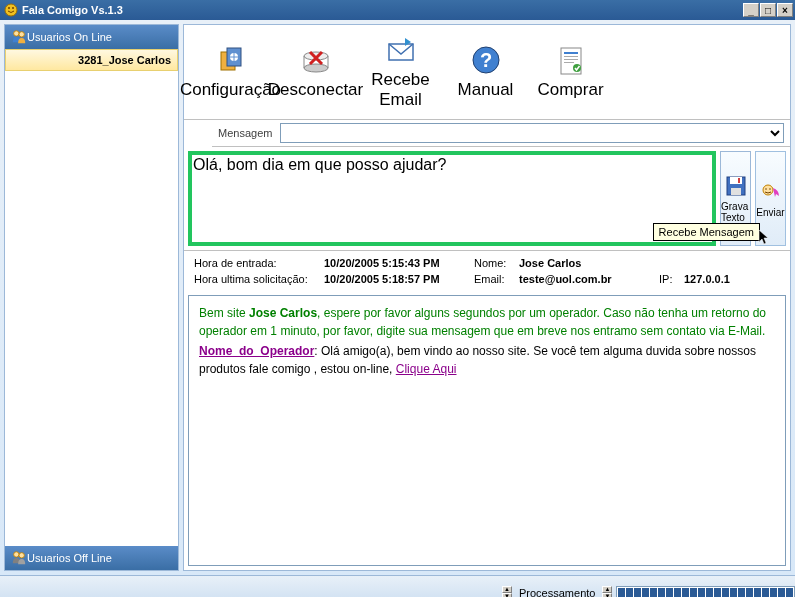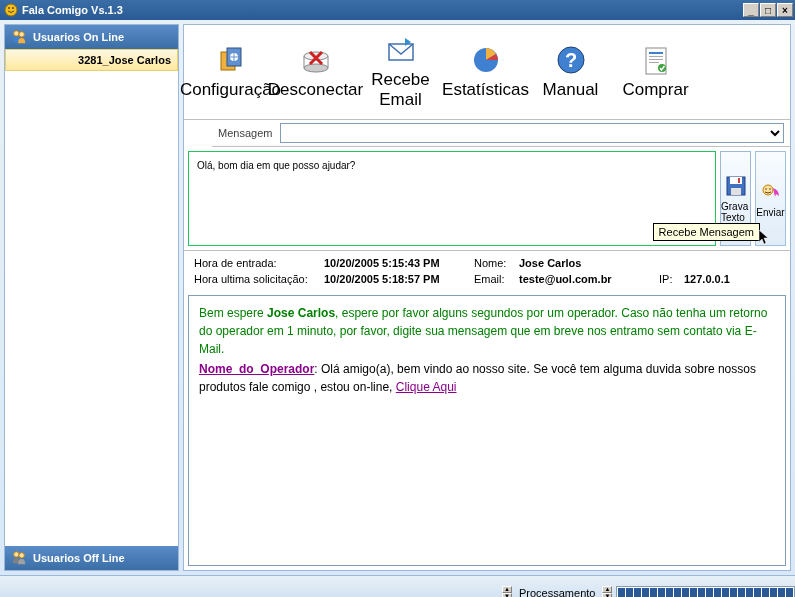--- a/index.html
+++ b/index.html
@@ -4,35 +4,35 @@
 <style>
 * { box-sizing: border-box; margin: 0; padding: 0; }
 body { font-family: Tahoma, Arial, sans-serif; font-size: 11px; background: #fff; width: 795px; height: 597px; overflow: hidden; }
 .titlebar { background: linear-gradient(to bottom, #3a6ea5 0%, #2a5a95 100%); color: #fff; height: 20px; display: flex; align-items: center; padding: 0 2px 0 4px; font-weight: bold; }
 .titlebar-icon { margin-right: 4px; font-size: 12px; }
 .titlebar-title { flex: 1; }
 .win-btns { display: flex; gap: 1px; }
 .win-btn { width: 16px; height: 14px; background: #d4d0c8; border: 1px solid #808080; border-top-color: #fff; border-left-color: #fff; font-size: 10px; font-family: Arial; display: flex; align-items: center; justify-content: center; color: #000; font-weight: bold; cursor: pointer; }
 .main { display: flex; height: 555px; background: linear-gradient(to bottom, #e8f0f8 0%, #d8e8f8 100%); }
 .sidebar { width: 175px; display: flex; flex-direction: column; border: 1px solid #9cb8d8; margin: 4px 0 4px 4px; background: #fff; }
-.panel-header { background: linear-gradient(to bottom, #5a8cc8 0%, #3a6ea5 100%); color: #fff; font-weight: bold; padding: 4px 6px; display: flex; align-items: center; gap: 6px; height: 24px; }
+.panel-header { background: linear-gradient(to bottom, #5a8cc8 0%, #3a6ea5 100%); color: #fff; font-weight: normal; padding: 4px 6px; display: flex; align-items: center; height: 24px; }
 .panel-header-icon { width: 16px; height: 16px; display: inline-flex; align-items: center; justify-content: center; }
 .user-list { flex: 1; background: #fff; overflow-y: auto; text-align: right; }
 .user-item { padding: 4px 6px; font-weight: bold; cursor: pointer; }
 .user-item.selected { background: linear-gradient(to bottom, #fff8e0 0%, #ffe8a0 100%); border: 1px solid #e8d070; }
 .content { flex: 1; display: flex; flex-direction: column; margin: 4px; border: 1px solid #9cb8d8; background: #fff; }
 .toolbar { display: flex; padding: 4px; gap: 0; border-bottom: 1px solid #c0c0c0; }
 .toolbar-btn { width: 85px; display: flex; flex-direction: column; align-items: center; justify-content: center; padding: 4px 2px; cursor: pointer; gap: 4px; border: 1px solid transparent; }
 .toolbar-icon { width: 32px; height: 32px; display: flex; align-items: center; justify-content: center; }
 .toolbar-label { font-size: 17px; color: #000; text-align: center; }
 .msg-row { display: flex; align-items: center; padding: 3px 6px; gap: 8px; border-bottom: 1px solid #c0c0c0; margin-left: 28px; }
 .msg-label { color: #404040; }
 .msg-select { flex: 1; height: 20px; border: 1px solid #7f9db9; background: #fff; font-family: inherit; font-size: 11px; }
 .middle { display: flex; }
-.compose { flex: 1; height: 95px; border: 1px solid #22c55e; margin: 4px; padding: 8px; font-family: inherit; font-size: 10px; resize: none; }
+.compose { flex: 1; height: 95px; border: 4px solid #22c55e; margin: 4px; padding: 1px; font-family: inherit; font-size: 16px; resize: none; }
 .side-btns { width: 70px; display: flex; gap: 4px; padding: 4px 4px 4px 0; position: relative; }
 .side-btn { flex: 1; border: 1px solid #9cb8d8; background: linear-gradient(to bottom, #f8fcff 0%, #e0ecf8 100%); display: flex; flex-direction: column; align-items: center; justify-content: center; gap: 3px; cursor: pointer; font-size: 10px; }
 .side-btn.hi { border: 1px solid #a0c0e0; }
 .side-icon { width: 24px; height: 24px; display: flex; align-items: center; justify-content: center; }
 .tooltip { position: absolute; right: 30px; top: 76px; background: #ffffe1; border: 1px solid #000; padding: 2px 5px; font-size: 11px; white-space: nowrap; z-index: 10; }
 .cursor-arrow { position: absolute; right: 18px; top: 82px; z-index: 11; font-size: 14px; }
 .info-bar { border-top: 1px solid #c0c0c0; padding: 6px 10px; display: grid; grid-template-columns: 130px 150px 45px 140px 25px 70px; row-gap: 4px; font-size: 11px; }
 .info-bar .val { font-weight: bold; }
 .chat-log { flex: 1; border: 1px solid #7f9db9; margin: 4px; padding: 8px 10px; overflow-y: auto; font-size: 12px; line-height: 1.5; }
 .welcome { color: #008000; }
@@ -125,30 +125,20 @@
       </div>
       <div class="toolbar-btn">
         <span class="toolbar-icon">
           <svg width="32" height="32" viewBox="0 0 32 32">
               <rect x="4" y="10" width="24" height="16" fill="#fff" stroke="#4070b0" stroke-width="1.5"></rect>
               <path d="M4 10 L16 20 L28 10" fill="none" stroke="#4070b0" stroke-width="1.5"></path>
               <path d="M20 4 l6 4 l-6 4 Z" fill="#3090d0"></path>
             </svg>
         </span>
         <span class="toolbar-label">Recebe Email</span>
-      </div>
-      <div class="toolbar-btn">
-        <span class="toolbar-icon">
-          <svg width="32" height="32" viewBox="0 0 32 32">
-              <circle cx="16" cy="16" r="12" fill="#4080d0"></circle>
-              <path d="M16 16 L16 4 A12 12 0 0 1 26 10 Z" fill="#f0b040"></path>
-              <path d="M16 16 L26 10 A12 12 0 0 1 28 16 Z" fill="#d04040"></path>
-            </svg>
-        </span>
-        <span class="toolbar-label">Estatísticas</span>
       </div>
       <div class="toolbar-btn">
         <span class="toolbar-icon">
           <svg width="32" height="32" viewBox="0 0 32 32">
               <circle cx="16" cy="16" r="13" fill="#4080d0" stroke="#204070"></circle>
               <text x="16" y="23" font-size="20" font-weight="bold" fill="#fff" text-anchor="middle">?</text>
             </svg>
         </span>
         <span class="toolbar-label">Manual</span>
       </div>
@@ -218,21 +208,21 @@
       <span>Hora ultima solicitação:</span>
       <span class="val">10/20/2005 5:18:57 PM</span>
       <span>Email:</span>
       <span class="val">teste@uol.com.br</span>
       <span>IP:</span>
       <span class="val">127.0.0.1</span>
     </div>
 
     <div class="chat-log">
       <div class="welcome">
-        <span>Bem espere </span><b>Jose Carlos</b><span>, espere por favor alguns segundos por um operador. Caso não tenha um retorno do operador em 1 minuto, por favor, digite sua mensagem que em breve nos entramo sem contato via E-Mail.</span>
+        <span>Bem site </span><b>Jose Carlos</b><span>, espere por favor alguns segundos por um operador. Caso não tenha um retorno do operador em 1 minuto, por favor, digite sua mensagem que em breve nos entramo sem contato via E-Mail.</span>
       </div>
       <div class="operator-line">
         <span class="operator-name"><u>Nome_do_Operador</u></span><span>: Olá amigo(a), bem vindo ao nosso site. Se você tem alguma duvida sobre nossos produtos fale comigo , estou on-line, </span><span class="link">Clique Aqui</span>
       </div>
     </div>
   </div>
 </div>
 
 <div class="statusbar">
   <div class="status-spacer"></div>

